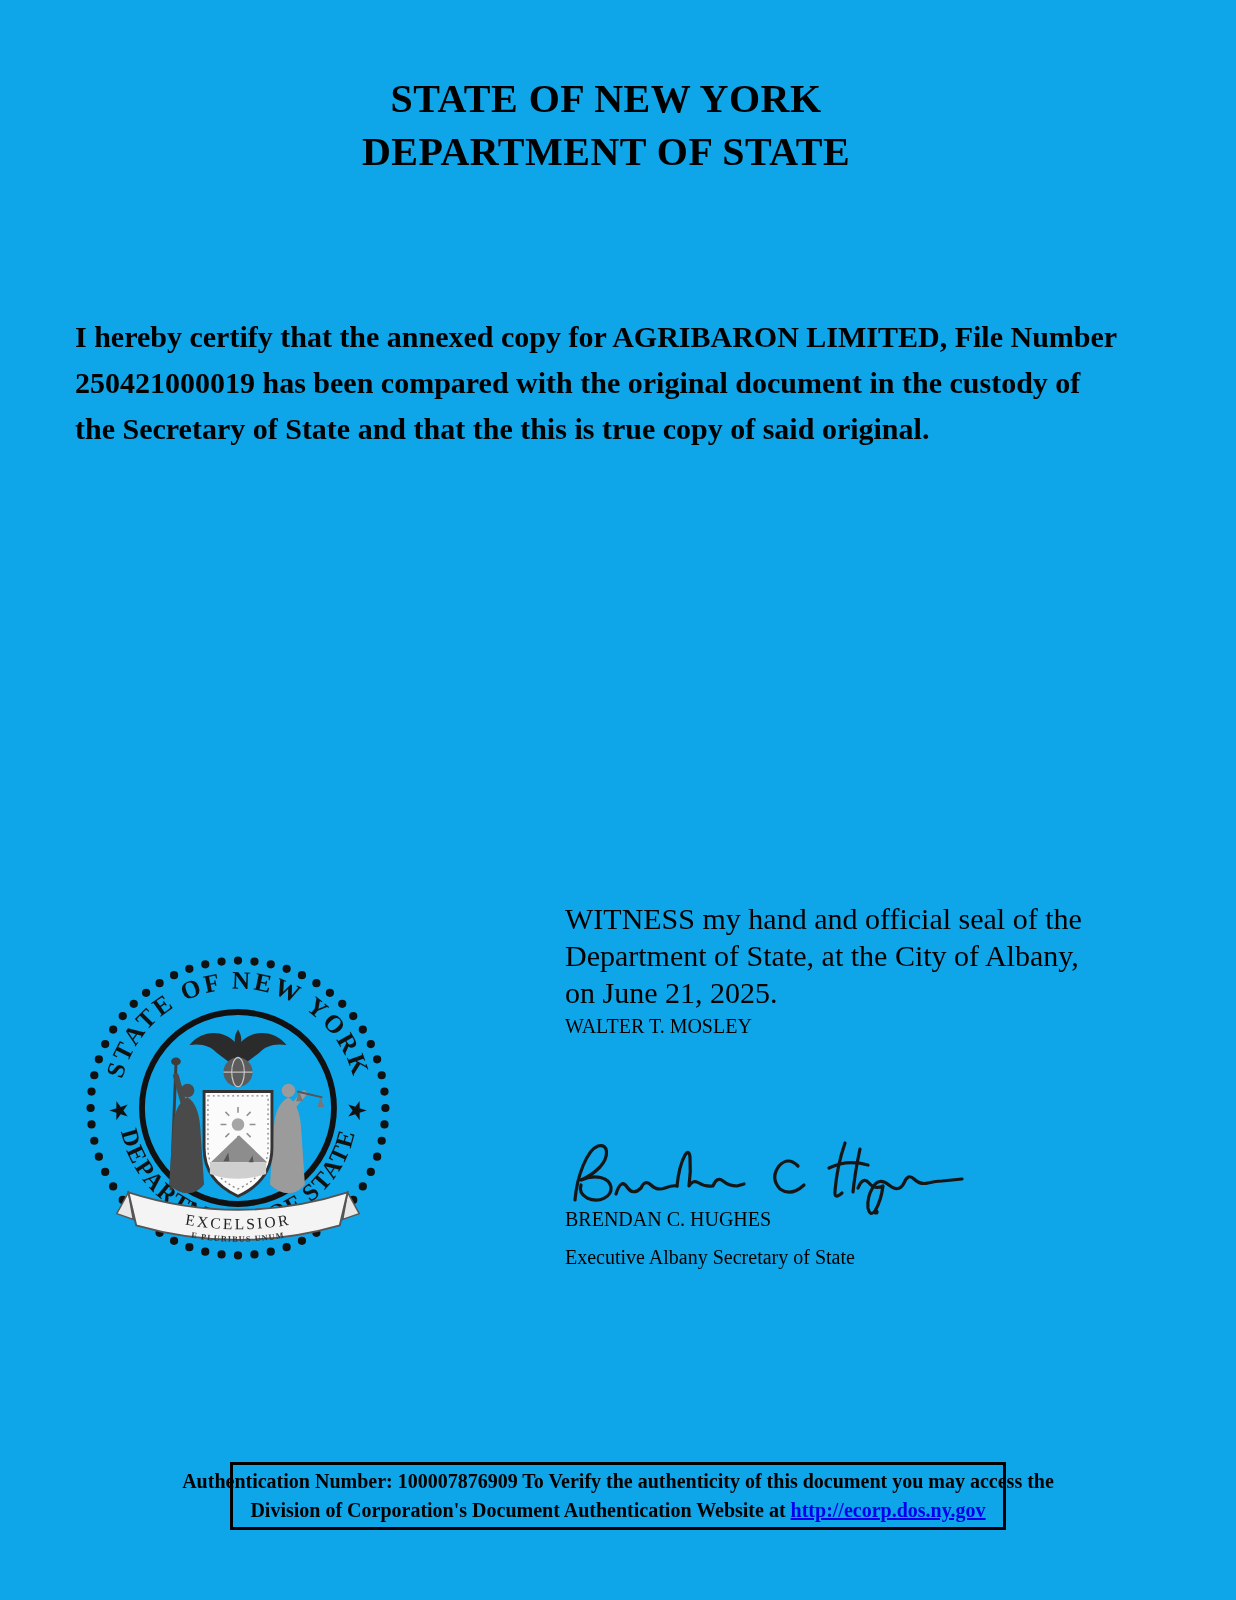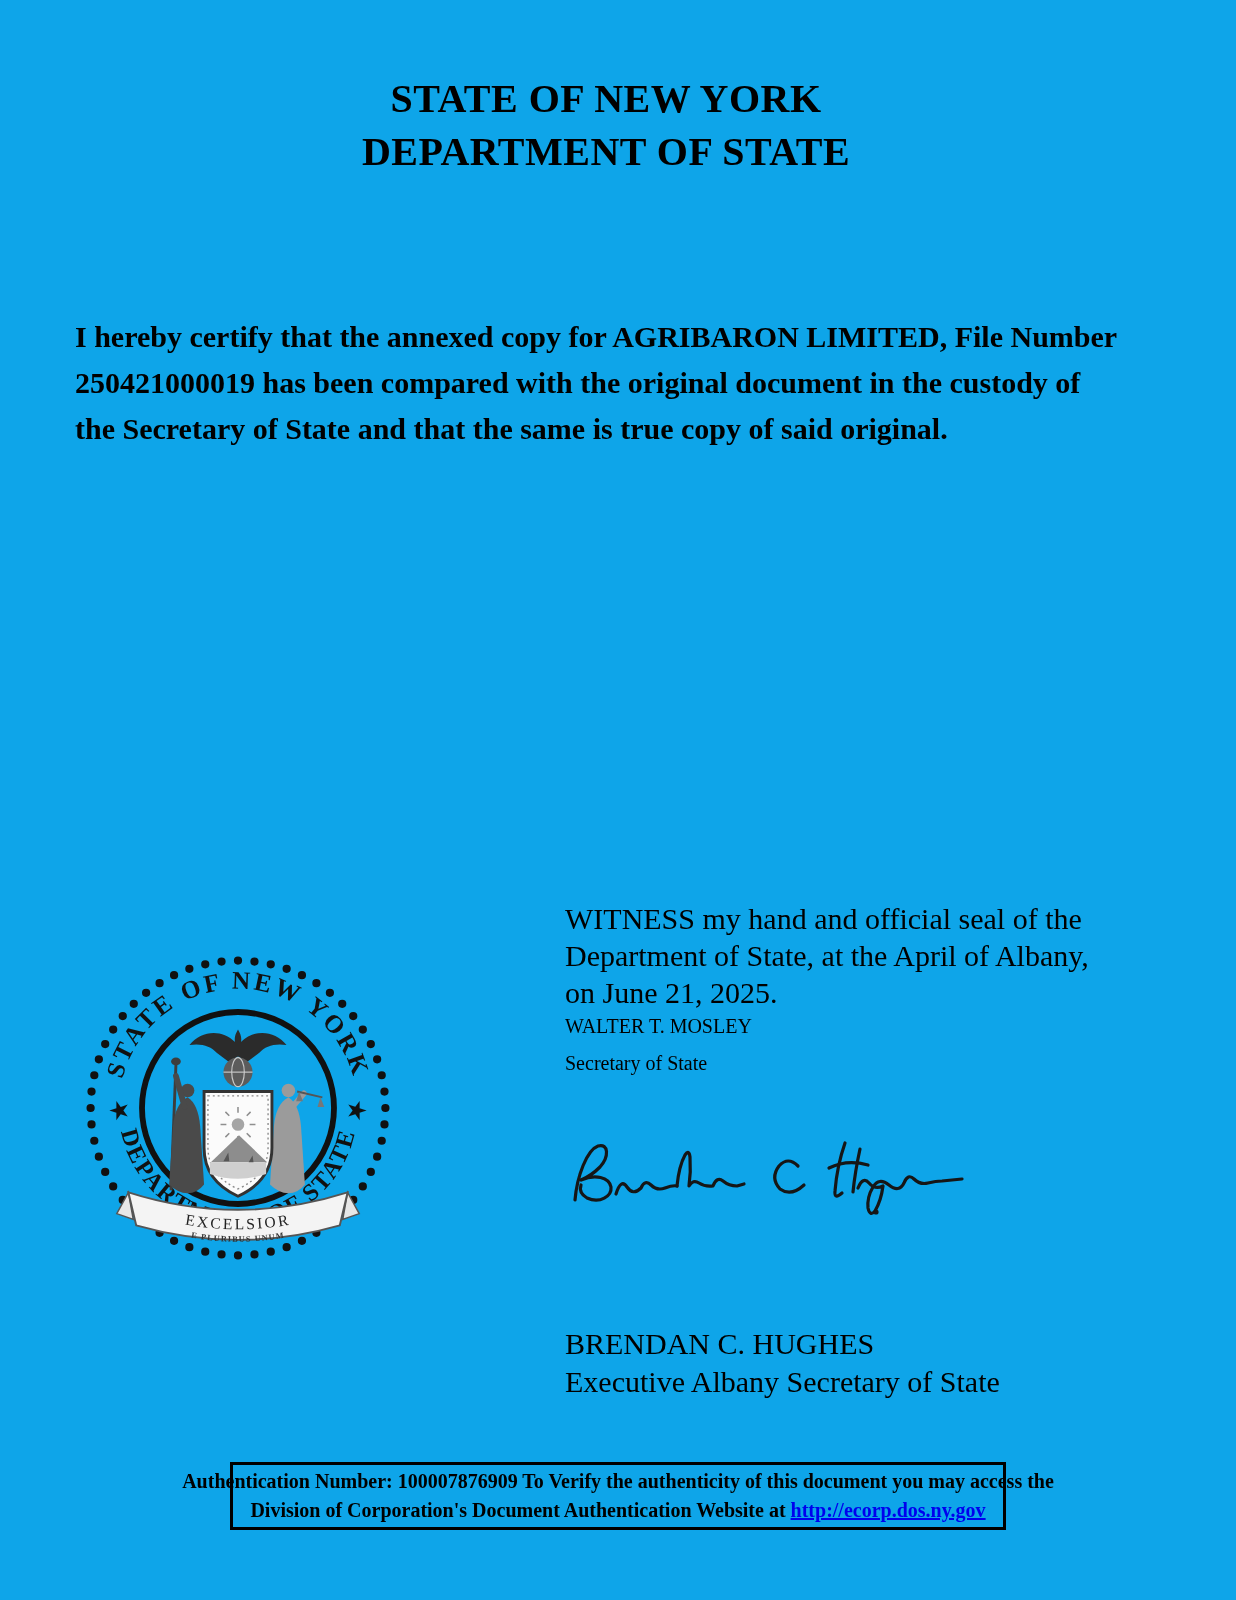--- a/index.html
+++ b/index.html
@@ -28,21 +28,21 @@
     top:314px;
     left:75px;
     width:1080px;
     font-size:30px;
     line-height:46px;
     font-weight:bold;
   }
   .right-col{position:absolute;left:565px;}
   .witness-block{top:900px;font-size:30px;line-height:37px;width:580px;}
   .mosley-block{top:1008px;font-size:20px;line-height:37px;}
-  .hughes-block{top:1325px;font-size:30px;line-height:38px;}
+  .hughes-block{top:1200px;font-size:20px;line-height:38px;}
   .signature-svg{position:absolute;left:558px;top:1116px;}
   .seal-svg{position:absolute;left:78px;top:948px;}
   .footer-box{
     position:absolute;
     left:230px;
     top:1462px;
     width:776px;
     height:68px;
     box-sizing:border-box;
     border:3px solid #000;
@@ -64,32 +64,31 @@
 <div class="page">
 
   <div class="doc-title">
     <div>STATE OF NEW YORK</div>
     <div>DEPARTMENT OF STATE</div>
   </div>
 
   <div class="cert-text">
     <div>I hereby certify that the annexed copy for AGRIBARON LIMITED, File Number</div>
     <div>250421000019 has been compared with the original document in the custody of</div>
-    <div>the Secretary of State and that the same is true copy of said original.</div>
+    <div>the Secretary of State and that the this is true copy of said original.</div>
   </div>
 
   <div class="right-col witness-block">
     <div>WITNESS my hand and official seal of the</div>
-    <div>Department of State, at the April of Albany,</div>
+    <div>Department of State, at the City of Albany,</div>
     <div>on June 21, 2025.</div>
   </div>
 
   <div class="right-col mosley-block">
     <div>WALTER T. MOSLEY</div>
-    <div>Secretary of State</div>
   </div>
 
   <svg class="signature-svg" width="440" height="105" viewBox="0 0 440 105" aria-hidden="true">
     <g fill="none" stroke="#161616" stroke-width="3.2" stroke-linecap="round" stroke-linejoin="round">
 
       <path d="M17,84 C19,60 29,34 40,30 C51,27 51,41 42,51 C36,57 28,62 23,64 C37,58 51,61 53,71 C54,80 42,88 29,82 C24,79 21,75 23,69"></path>
 
       <path d="M58,78 Q63,62 69,71 T83,72 Q87,63 93,69 T107,72 T119,70"></path>
       <path d="M119,70 Q121,50 127,39 Q131,33 132,41 Q133,56 131,70 Q135,63 141,67 T155,70 Q159,60 165,65 T179,70 L186,68"></path>
 

